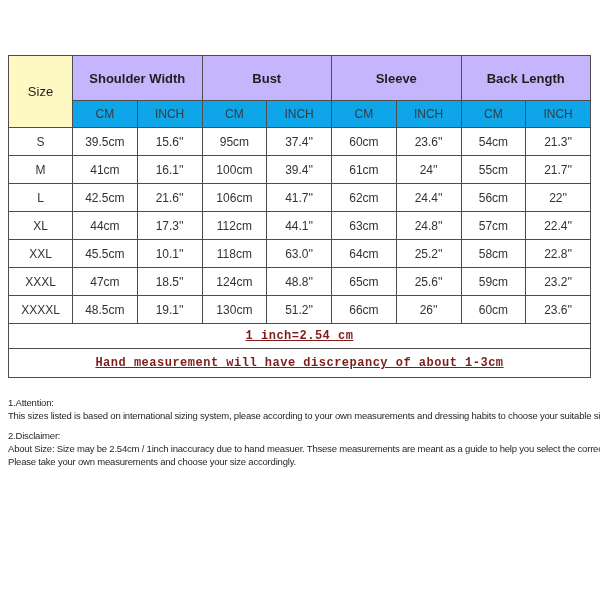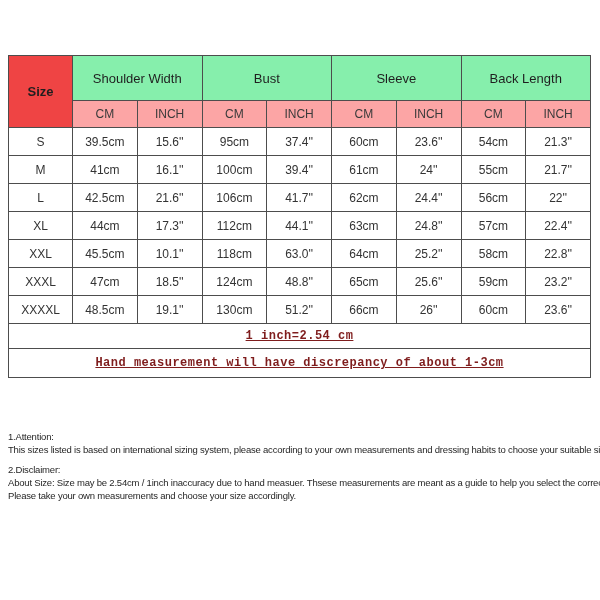--- a/index.html
+++ b/index.html
@@ -15,38 +15,38 @@
     table-layout: fixed;
   }
   .size-table th, .size-table td {
     border: 1px solid #4d4d4d;
     text-align: center;
     vertical-align: middle;
     overflow: hidden;
     white-space: nowrap;
   }
   .size-table th.group-hdr {
-    background: #86efac;
+    background: #c4b5fd;
+    font-size: 13px;
+    font-weight: bold;
+    color: #1f1f1f;
+    height: 45px;
+  }
+  .size-table th.size-hdr {
+    background: #fef9c3;
     font-size: 13px;
     font-weight: normal;
-    color: #1f1f1f;
-    height: 45px;
-  }
-  .size-table th.size-hdr {
-    background: #ef4444;
-    font-size: 13px;
-    font-weight: bold;
     color: #1f1f1f;
     margin-left: 32px;
   }
   .size-table td.unit-cell {
     height: 27px;
     font-size: 12px;
     color: #3a3a3a;
-    background: #fca5a5;
+    background: #0ea5e9;
   }
   .size-table tr.data-row td {
     height: 28px;
     font-size: 12px;
     color: #333333;
     background: #ffffff;
   }
   .size-table td.size-cell { font-size: 12px; color: #333333; }
   .size-table td.footer-cell {
     font-family: "Liberation Mono", "DejaVu Sans Mono", monospace;
@@ -55,21 +55,21 @@
     color: #7f1d1d;
     letter-spacing: 0.5px;
     text-decoration: underline;
   }
   .size-table td.footer-conversion { height: 25px; }
   .size-table td.footer-note { height: 29px; }
 
   .notes {
     position: absolute;
     left: 8px;
-    top: 430px;
+    top: 396px;
     width: 588px;
     font-size: 9.5px;
     letter-spacing: -0.2px;
     line-height: 13px;
     color: #262626;
   }
   .note { margin-bottom: 7px; }
   .note div { white-space: nowrap; }
 </style>
 </head>

